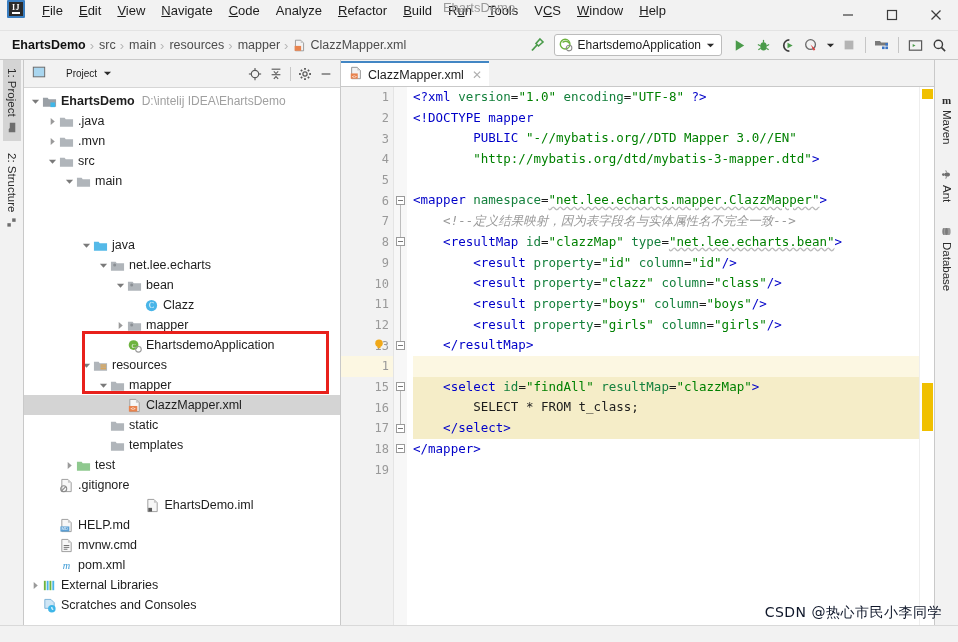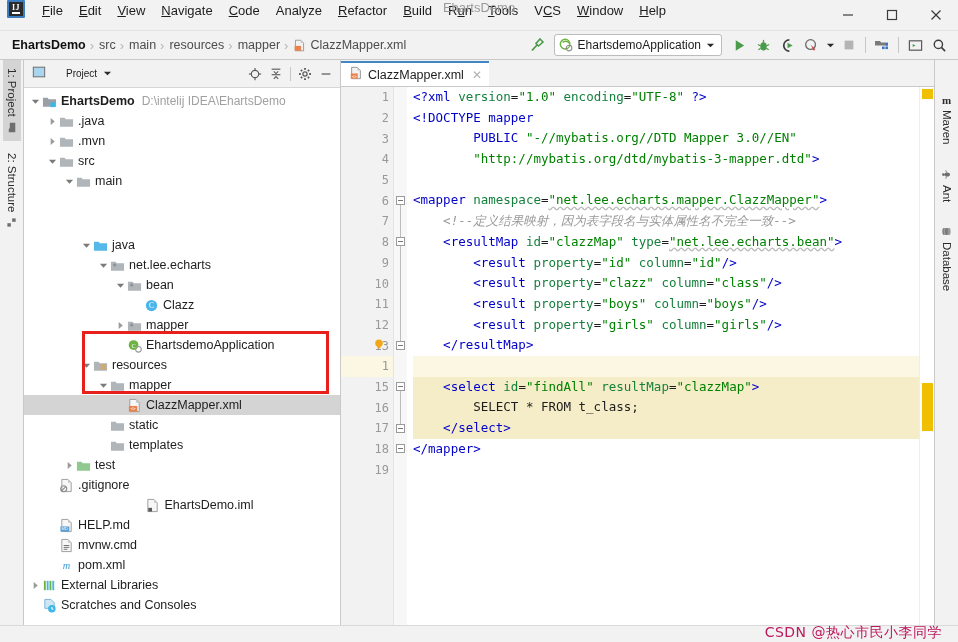--- a/index.html
+++ b/index.html
@@ -97,21 +97,21 @@
   .cline.warn{background:#f5edc8;}
   .tag{color:#0000c8;}
   .attr{color:#15803d;}
   .val{color:#008000;}
   .cmt{color:#999;font-style:italic;}
   .txt{color:#1d1d1d;}
   .wavy{text-decoration:underline;text-decoration-style:wavy;text-decoration-color:#b9b9b9;}
   .stripe{width:14px;flex:0 0 auto;background:#fff;border-left:1px solid #eee;position:relative;}
   .mark{position:absolute;right:1px;width:11px;}
 
-  .watermark{position:absolute;right:16px;bottom:0;font-size:14px;color:#be185d;
+  .watermark{position:absolute;right:16px;bottom:20px;font-size:14px;color:#0f172a;
              font-family:"DejaVu Sans",sans-serif;letter-spacing:0.5px;pointer-events:none;}
   .statusbar{height:16px;background:#f2f2f2;flex:0 0 auto;border-top:1px solid #d9d9d9;}
 </style>
 </head>
 <body>
 
 <div class="app">
 
   <div class="menubar">
     <div class="ij-logo">

